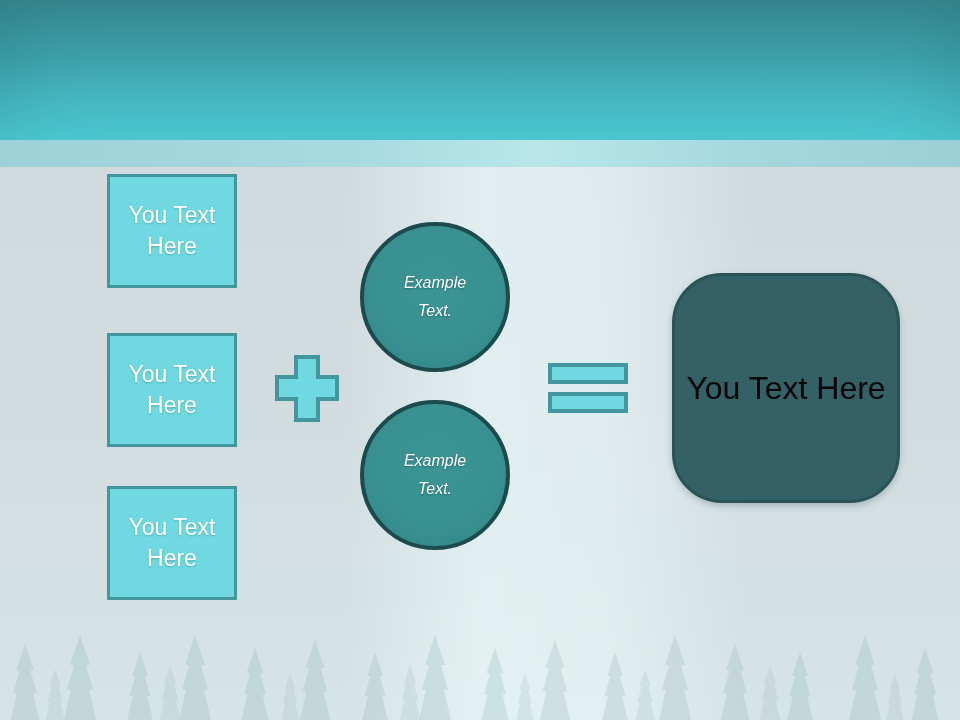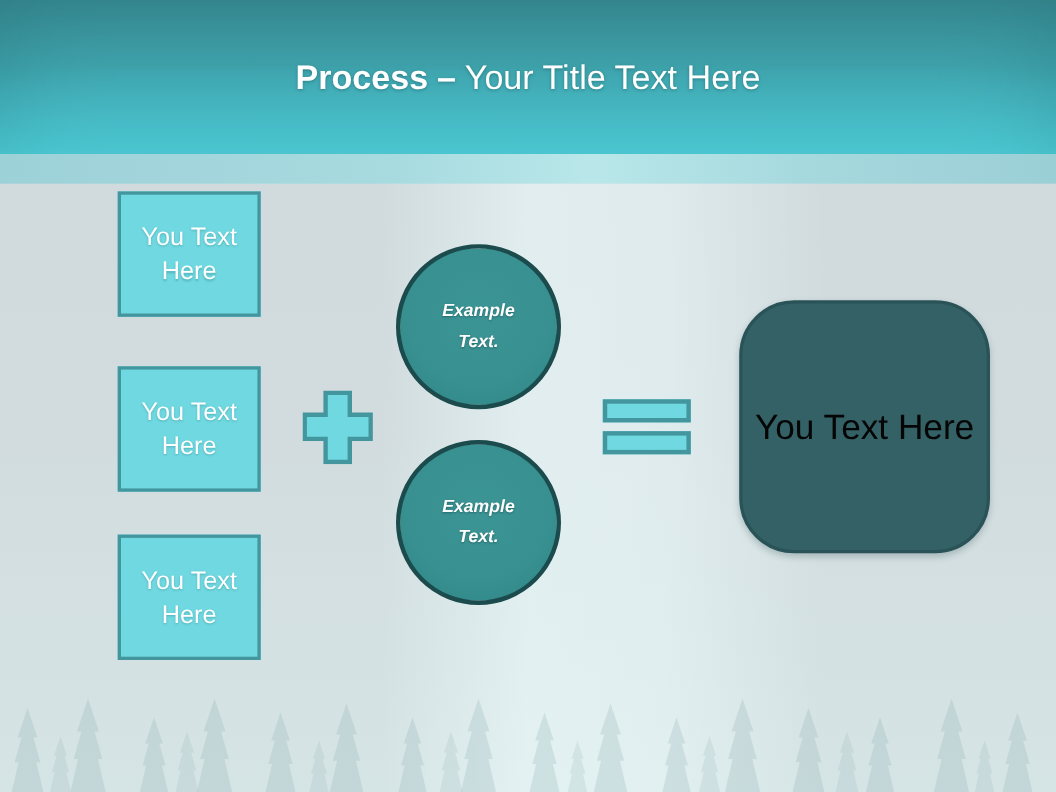--- a/index.html
+++ b/index.html
@@ -52,43 +52,40 @@
     background:#6fd8e0;border:4px solid #44969e;box-sizing:border-box;
   }
   .eq-top{top:363px;}
   .eq-bottom{top:392px;}
   
   .example-circle{
     position:absolute;left:360px;width:150px;height:150px;border-radius:50%;
     background:radial-gradient(circle at 50% 42%, #3c9595 0%, #389090 60%, #2f8484 100%);
     border:4px solid #1c4b4e;box-sizing:border-box;
     display:flex;flex-direction:column;align-items:center;justify-content:center;
-    color:#ffffff;font-size:16px;font-weight:bold;font-style:italic;line-height:28px;
+    color:#ffffff;font-size:16px;font-weight:normal;font-style:italic;line-height:28px;
     text-shadow:0 1px 2px rgba(0,40,44,.4);
   }
   .circle-1{top:222px;}
   .circle-2{top:400px;}
   
   .result-box{
     position:absolute;left:672px;top:273px;width:228px;height:230px;
     background:#336166;border:3px solid #2a5357;border-radius:50px;box-sizing:border-box;
     display:flex;align-items:center;justify-content:center;text-align:center;
     color:#050505;font-size:32px;white-space:nowrap;
     box-shadow:0 3px 6px rgba(40,70,75,.25);
   }
 </style>
 </head>
 <body>
 
 <div class="slide">
 
   <div class="header"></div>
-  <div class="slide-title">
-    <span class="t-bold">Process</span><span class="t-sep">–</span><span>Your Title Text Here</span>
-  </div>
   <div class="band"></div>
 
   <div class="light-ray"></div>
   <svg class="forest" viewBox="0 0 960 100" preserveAspectRatio="none">
     <defs>
       <path id="tree" d="M0,0 L-16,0 L-9,-30 L-13,-30 L-6,-55 L-10,-55 L0,-85 L10,-55 L6,-55 L13,-30 L9,-30 L16,0 Z"></path>
     </defs>
     <g fill="#7fa3a6" opacity="0.20">
       <use href="#tree" transform="translate(25,100) scale(0.9)"></use>
       <use href="#tree" transform="translate(80,100) scale(1.0)"></use>

